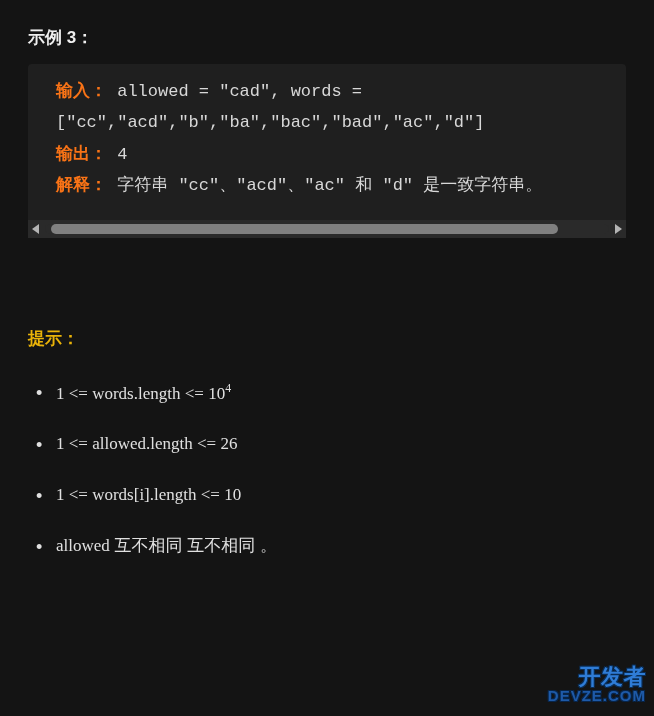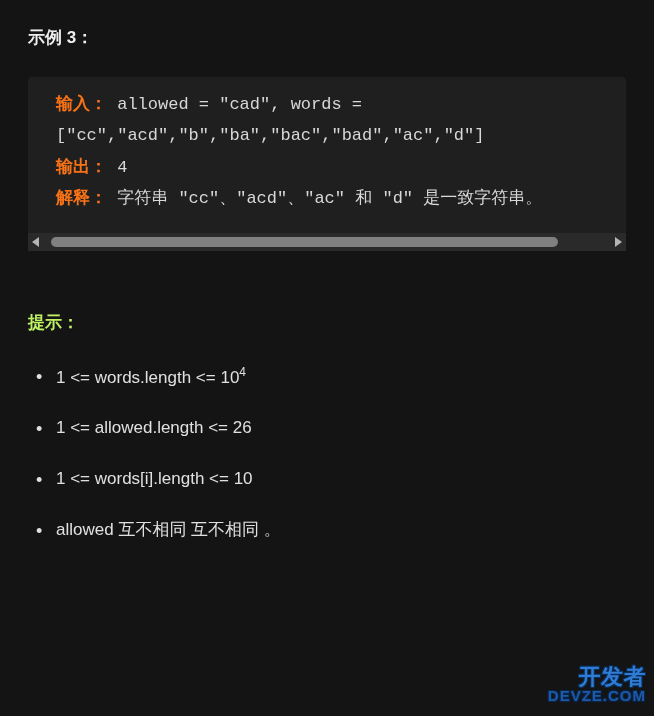--- a/index.html
+++ b/index.html
@@ -11,21 +11,21 @@
     height: 716px;
     overflow: hidden;
     position: relative;
     padding: 24px 28px;
     font-size: 16px;
     line-height: 1.7;
   }
   .heading {
     font-weight: 700;
     color: #f0f0f0;
-    margin-bottom: 24px;
+    margin-bottom: 11px;
     font-size: 17px;
   }
   .code-block-wrap {
     background: #1f1f1f;
     border-radius: 4px;
     padding: 0;
     margin-bottom: 12px;
   }
   .code-content {
     padding: 12px 18px 18px 28px;
@@ -67,23 +67,23 @@
     position: absolute;
     left: 1%;
     width: 90%;
     height: 100%;
     background: #808080;
     border-radius: 5px;
   }
   .hints-heading {
     font-weight: 700;
     font-size: 17px;
-    margin-top: 58px;
+    margin-top: 87px;
     margin-bottom: 24px;
-    color: #bef264;
+    color: #eab308;
   }
   ul.hints {
     list-style: none;
     padding-left: 4px;
   }
   ul.hints li {
     position: relative;
     padding-left: 24px;
     margin-bottom: 22px;
     font-family: "Microsoft YaHei", sans-serif;
@@ -91,21 +91,21 @@
     color: #e0e0e0;
   }
   ul.hints li::before {
     content: "•";
     position: absolute;
     left: 4px;
     top: 0;
     color: #e0e0e0;
     font-size: 18px;
   }
-  .mono { font-family: Liberation Sans, sans-serif; }
+  .mono { font-family: Liberation Serif, serif; }
   sup { font-size: 0.7em; vertical-align: super; }
   .bold { font-weight: 400; }
   .watermark {
     position: absolute;
     right: 8px;
     bottom: 12px;
     text-align: right;
     line-height: 1.05;
   }
   .watermark .wm-top {

